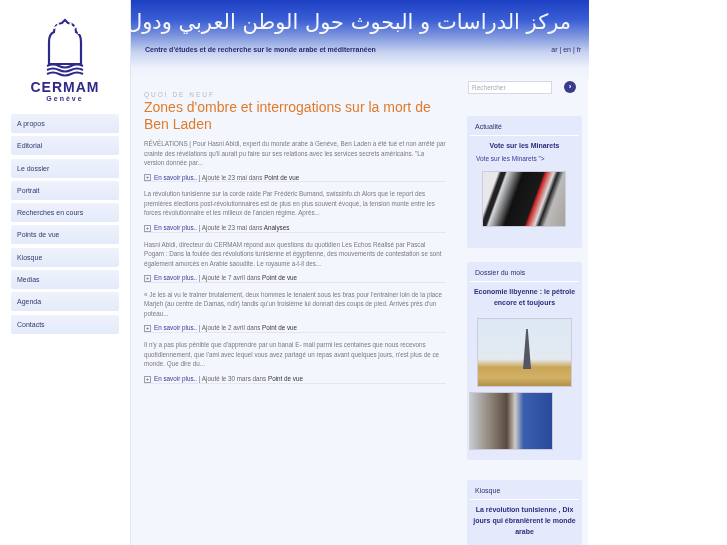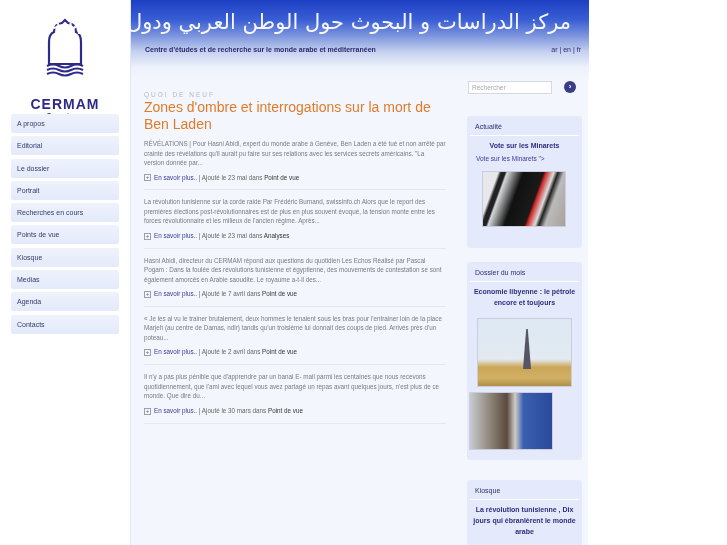--- a/index.html
+++ b/index.html
@@ -3,37 +3,37 @@
 <meta charset="utf-8">
 <style>
   * { box-sizing: border-box; margin: 0; padding: 0; }
   html, body { width: 727px; height: 545px; overflow: hidden; background: #ffffff; font-family: "Liberation Sans", sans-serif; }
   .page { position: relative; width: 727px; height: 545px; }
 
   
   .leftcol { position: absolute; left: 0; top: 0; width: 130px; height: 545px; background: #ffffff; }
   .logo { position: absolute; left: 30px; top: 18px; width: 70px; height: 80px; text-align: center; }
   .logo svg { display: block; margin: 0 auto; }
-  .logo .name { font-weight: bold; font-size: 14px; color: #2e2a8a; letter-spacing: 1px; margin-top: 18px; text-align: center; }
+  .logo .name { font-weight: bold; font-size: 14px; color: #2e2a8a; letter-spacing: 1px; margin-top: 1px; text-align: center; }
   .logo .city { font-weight: bold; font-size: 7px; color: #2e2a8a; letter-spacing: 2px; }
   .nav { position: absolute; left: 11px; top: 114px; width: 108px; }
   .nav-item { height: 19px; margin-bottom: 3.3px; background: linear-gradient(#eef2fc, #e4eafa); border-radius: 2px; font-size: 7px; color: #333a6a; padding: 6px 0 0 6px; cursor: pointer; }
 
   
   .center { position: absolute; left: 130px; top: 0; width: 458px; height: 545px; background: #f3f6fd; border-left: 1px solid #e0e6f4; }
   .banner { position: absolute; left: 0; top: 0; width: 458px; height: 80px;
     background: linear-gradient(180deg, #1d3fc4 0%, #3a5ed4 25%, #7d95dd 45%, #c6d2f0 65%, #eef2fb 85%, #f3f6fd 100%); }
   .banner .arabic { position: absolute; right: 18px; top: 10px; font-family: "DejaVu Sans", sans-serif; font-size: 21px; color: #ffffff; direction: rtl; white-space: nowrap; opacity: 0.95; }
   .banner .subtitle { position: absolute; left: 14px; top: 46px; font-size: 7px; font-weight: bold; color: #2b2a6e; }
   .banner .langs { position: absolute; right: 8px; top: 46px; font-size: 7px; color: #2b2a6e; }
   .banner .langs span { cursor: pointer; }
 
   .main { position: absolute; left: 13px; top: 91px; width: 302px; }
   .section-label { font-size: 6.5px; color: #b4b8c8; letter-spacing: 2px; margin-bottom: 1px; }
-  .article { border-bottom: 1px solid #e4e7ef; padding-bottom: 8px; margin-bottom: 7px; }
+  .article { border-bottom: 1px solid #e4e7ef; padding-bottom: 0; margin-bottom: 7px; }
   .art-title { font-size: 14px; color: #e07b2a; line-height: 17px; margin-bottom: 6px; cursor: pointer; }
   .art-body { font-size: 6.3px; color: #7a7a82; line-height: 9.5px; margin-bottom: 6px; }
   .art-meta { font-size: 6.3px; color: #666; }
   .art-meta .plus { display: inline-block; width: 7px; height: 7px; border: 1px solid #9aa0b0; font-size: 6px; line-height: 5px; text-align: center; color: #666; vertical-align: middle; margin-right: 3px; }
   .art-meta .more { color: #3a3a9a; cursor: pointer; }
   .art-meta .cat { color: #333; }
 
   
   .search { position: absolute; left: 337px; top: 81px; width: 84px; height: 13px; border: 1px solid #d4d8e4; background: #ffffff; font-size: 6.5px; color: #a7aab5; padding: 2px 3px; }
   .search-go { position: absolute; left: 433px; top: 81px; width: 12px; height: 12px; border-radius: 50%; background: #3b3c88; color: #ffffff; font-size: 8px; line-height: 12px; text-align: center; font-weight: bold; cursor: pointer; }

